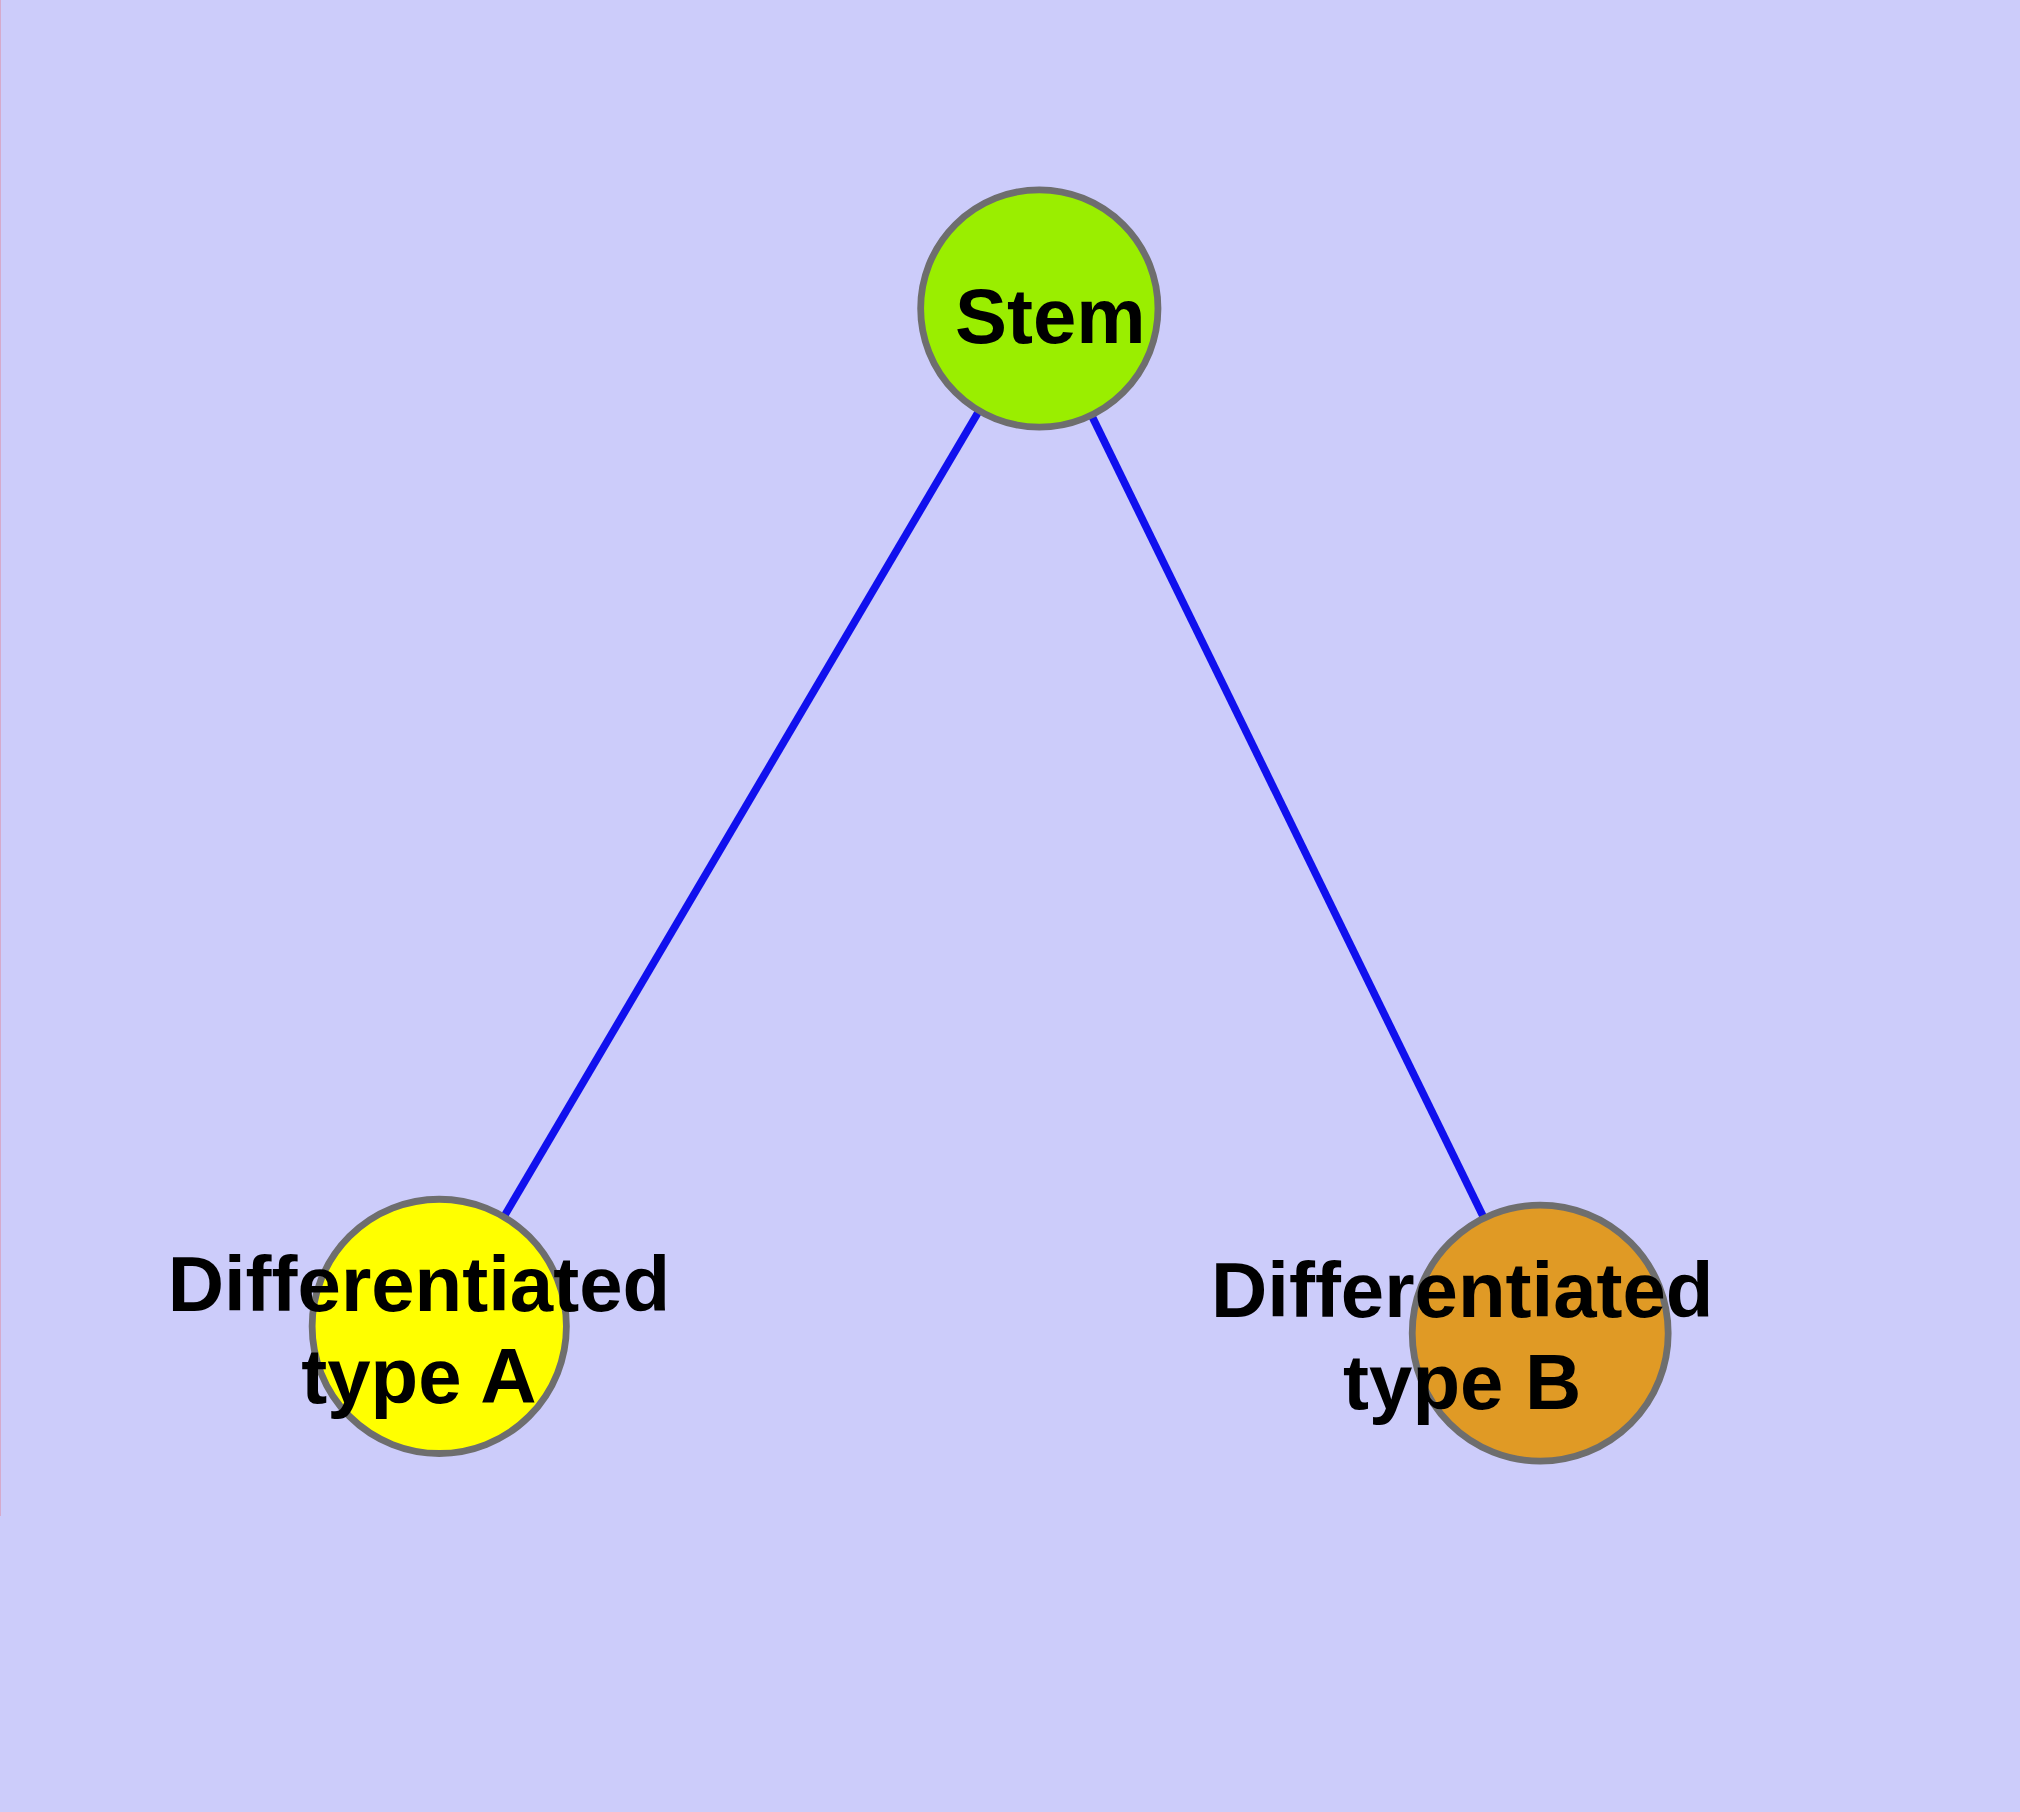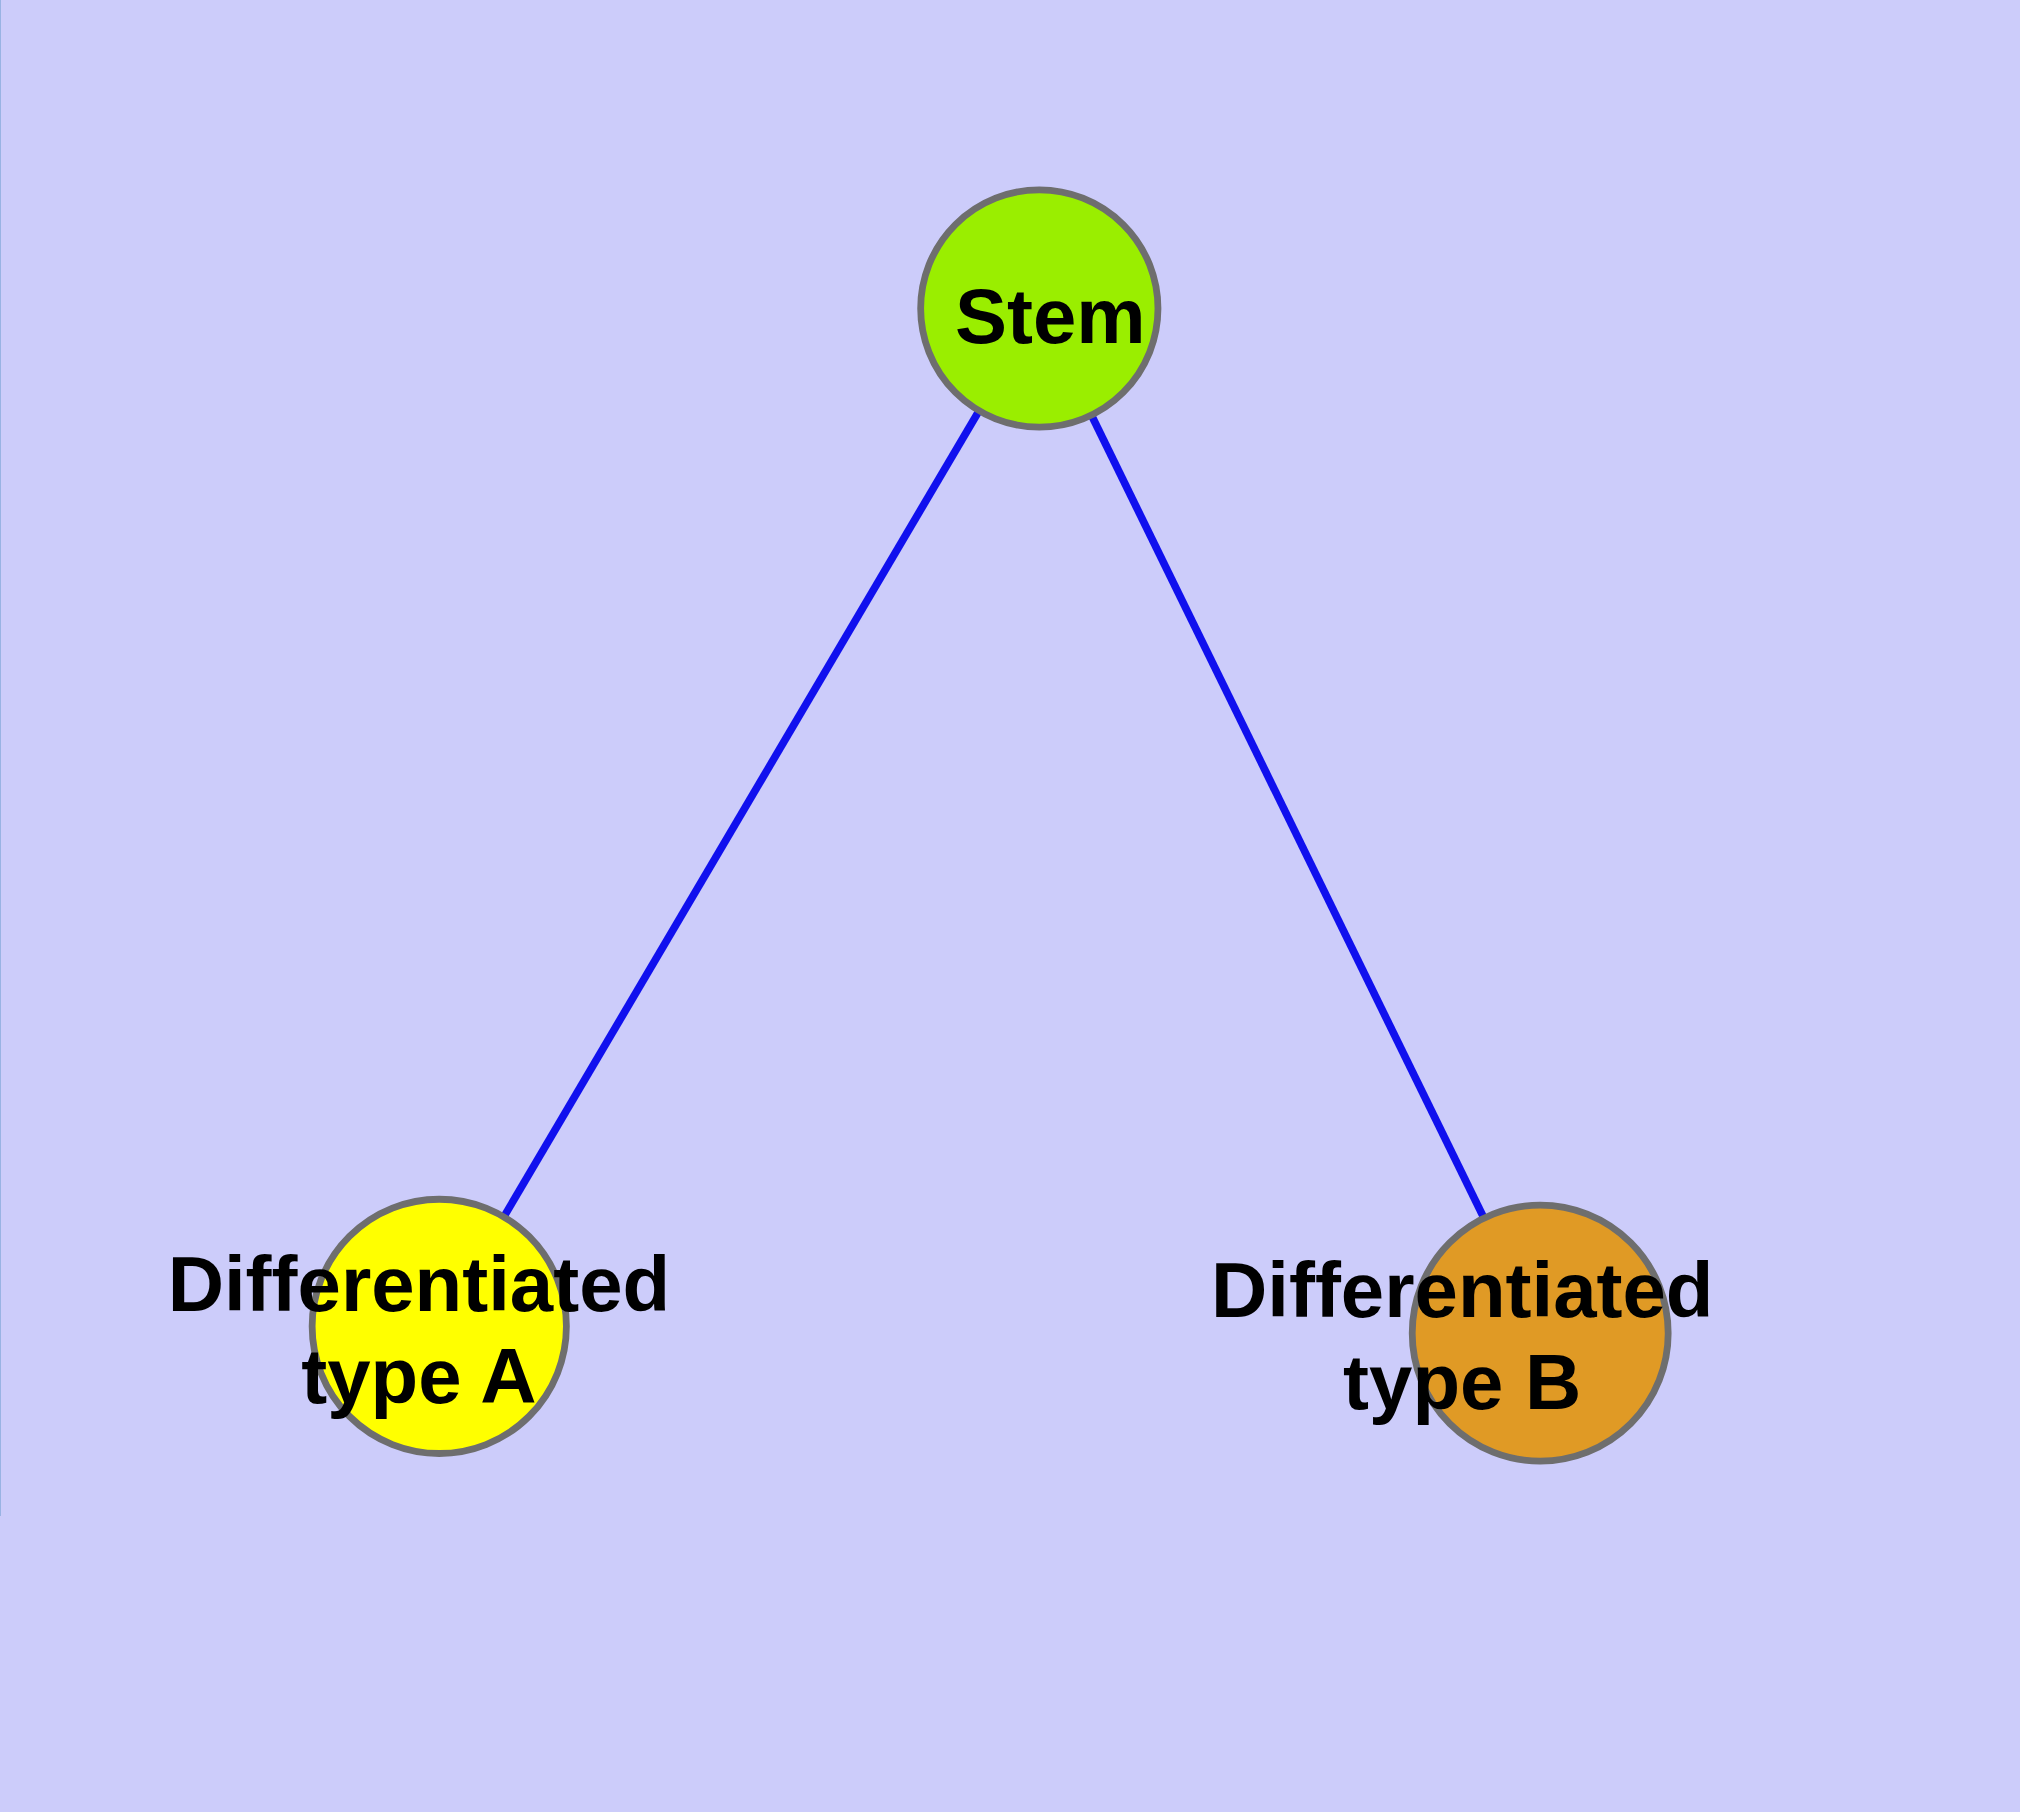--- a/index.html
+++ b/index.html
@@ -4,21 +4,21 @@
 <style>
   html, body {
     margin: 0;
     padding: 0;
     background: #ccccfa;
   }
   #canvas {
     position: relative;
     width: 2021px;
     height: 1516px;
-    background: #0369a1;
+    background: #ef4444;
     overflow: hidden;
     font-family: "Liberation Sans", sans-serif;
   }
   #graph-svg {
     position: absolute;
     top: 0;
     left: 0;
     width: 2021px;
     height: 1812px;
     display: block;

